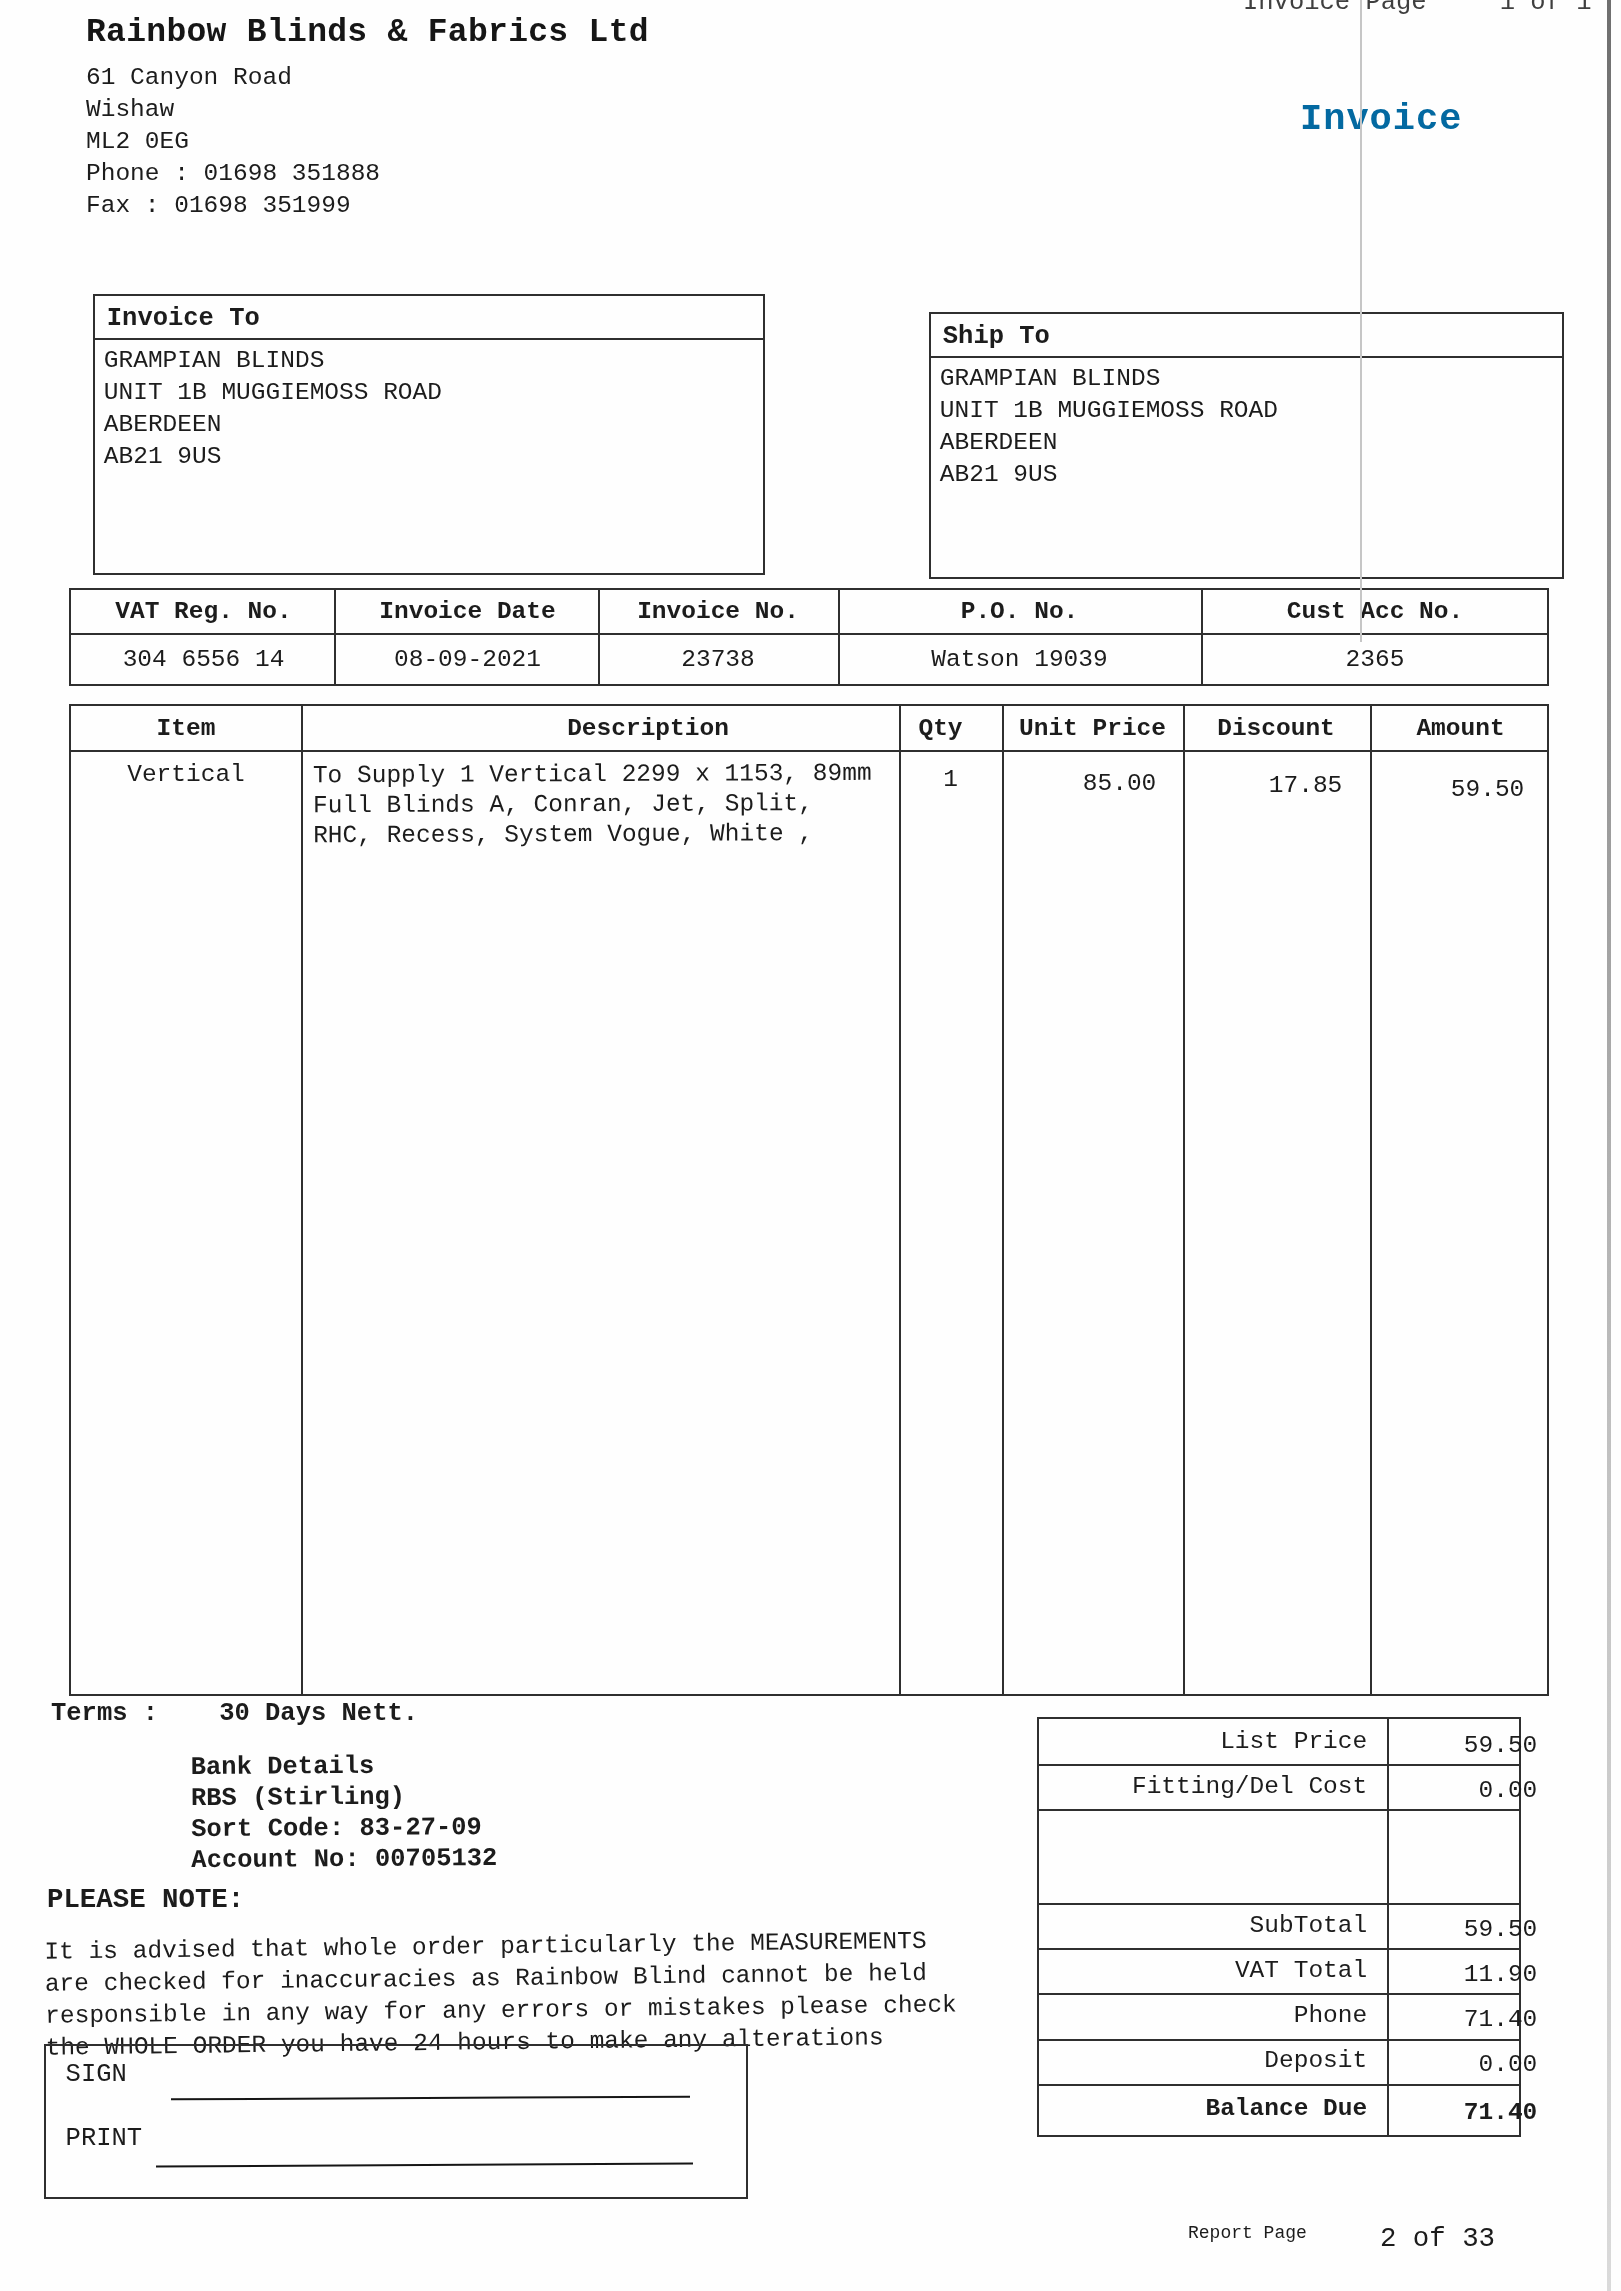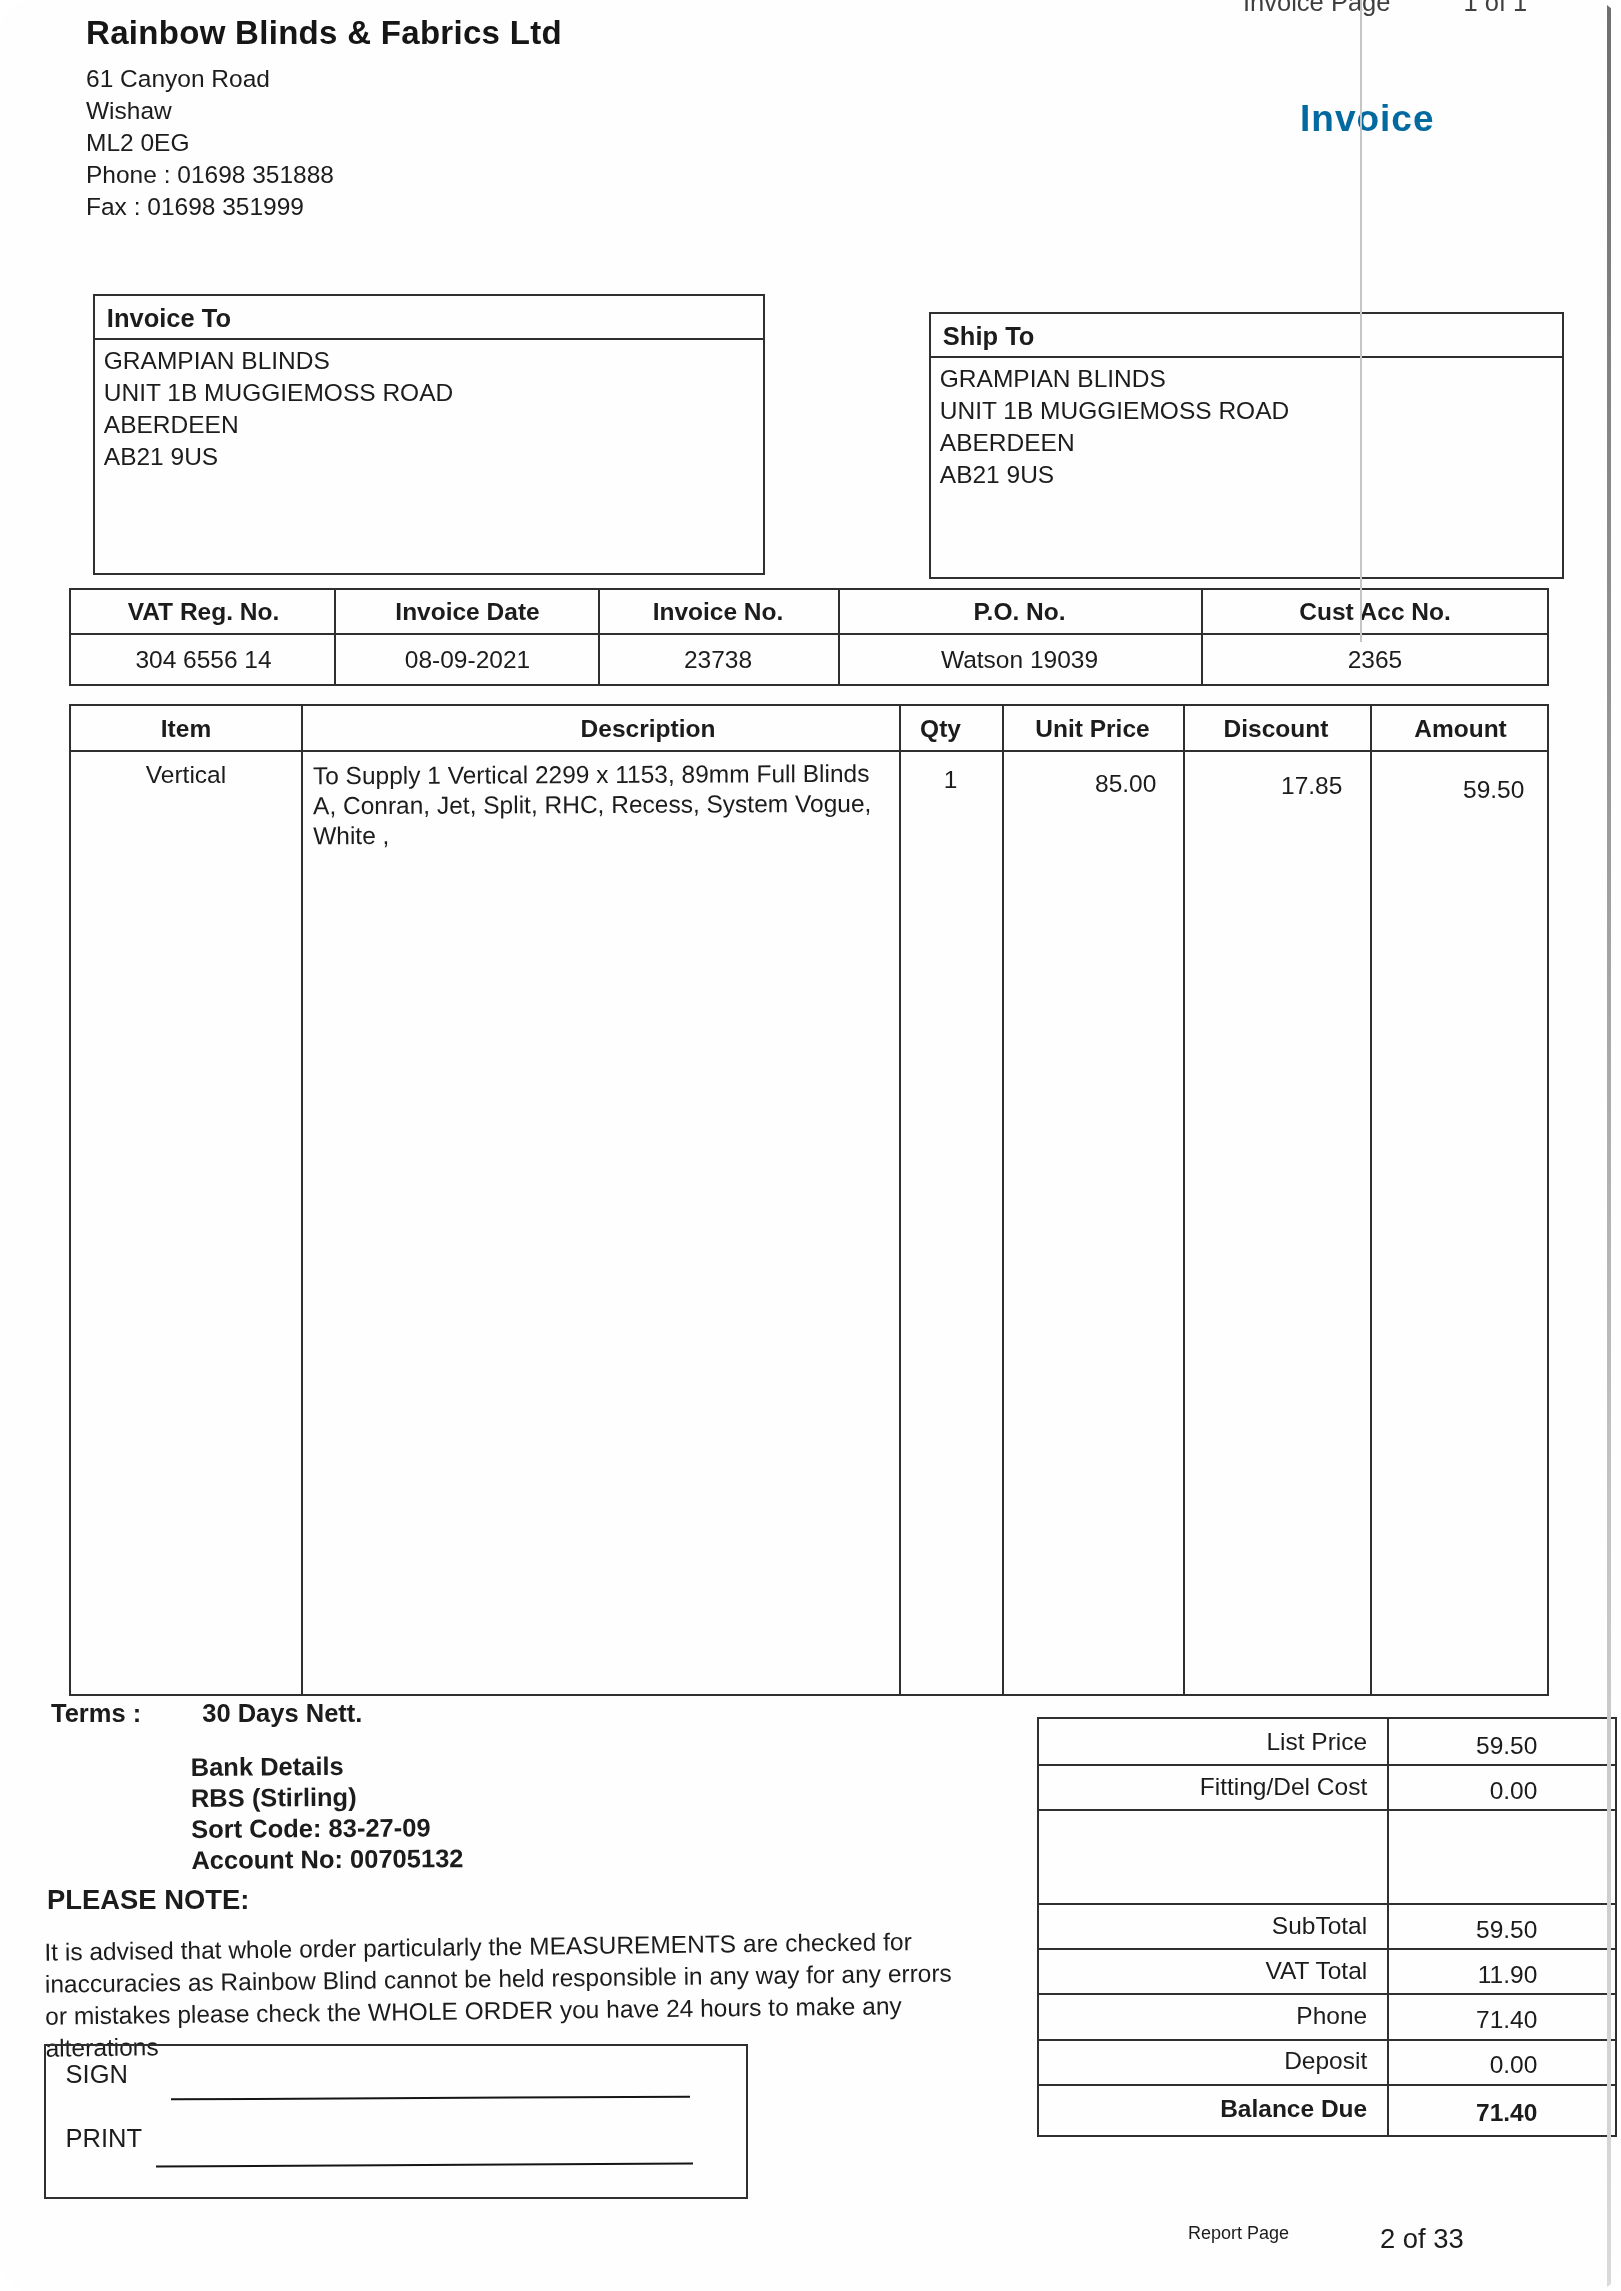--- a/index.html
+++ b/index.html
@@ -1,19 +1,19 @@
 <!DOCTYPE html>
 <html><head>
 <meta charset="utf-8">
 <style>
   * { margin:0; padding:0; box-sizing:border-box; }
   html,body { background:#ffffff; }
   #page {
     position:relative; width:1621px; height:2292px; background:#fefefe;
-    font-family:Liberation Sans, sans-serif; color:#1c1c1c; overflow:hidden;border-radius:31px;
+    font-family:Liberation Mono, monospace; color:#1c1c1c; overflow:hidden;
   }
 
   
   #company { position:absolute; left:86px; top:13.7px; }
   #company-name { font-size:33px; font-weight:bold; letter-spacing:0.3px; color:#161616; }
   #company-address { margin-top:11.8px; font-size:24.5px; line-height:32px; }
 
   
   #page-cut { position:absolute; left:1243px; top:-11.8px; font-size:25.5px; color:#3f3f3f; }
   #page-cut .sep { display:inline-block; width:73px; }
@@ -59,21 +59,21 @@
   #note-body { position:absolute; left:45px; top:1931px; width:923px; font-size:24.5px; line-height:32px; transform:rotate(-0.7deg); }
 
   
   #signbox { position:absolute; left:44px; top:2044px; width:704px; height:155px; border:2px solid #2f2f2f; }
   #sign-label  { position:absolute; left:19.6px; top:13.7px; font-size:25.5px; }
   #print-label { position:absolute; left:19.6px; top:78px; font-size:25.5px; }
   #sign-line  { position:absolute; left:125px; top:51px;  width:519px; border-bottom:2.9px solid #151515; transform:rotate(-0.3deg); }
   #print-line { position:absolute; left:110px; top:118px; width:537px; border-bottom:2.9px solid #151515; transform:rotate(-0.3deg); }
 
   
-  #totals { position:absolute; left:1037px; top:1717px; width:580px; height:420px; border:2px solid #2f2f2f; font-size:24.5px; }
+  #totals { position:absolute; left:1037px; top:1717px; width:484px; height:420px; border:2px solid #2f2f2f; font-size:24.5px; }
   #totals .vdiv { position:absolute; left:348px; top:0; bottom:0; width:2px; background:#2f2f2f; }
   .t-hline { position:absolute; left:0; right:0; height:2px; background:#2f2f2f; }
   .th0{top:45px}.th1{top:90px}.th2{top:184px}.th3{top:229px}.th4{top:274px}.th5{top:320px}.th6{top:365px}
   .t-label { position:absolute; left:0; width:338px; text-align:right; padding-right:9.8px; }
   .t-value { position:absolute; left:350px; width:162px; text-align:right; padding-right:13.7px; }
   .tr0{top:8.8px}.tr1{top:54px}.tr2{top:99px}.tr3{top:193px}.tr4{top:238px}.tr5{top:283px}.tr6{top:328px}.tr7{top:376px}
   .t-value.tr0{top:12.7px}.t-value.tr1{top:58px}.t-value.tr3{top:197px}.t-value.tr4{top:242px}.t-value.tr5{top:287px}.t-value.tr6{top:332px}.t-value.tr7{top:380px}
   .t-bold { font-weight:bold; }
 
   

